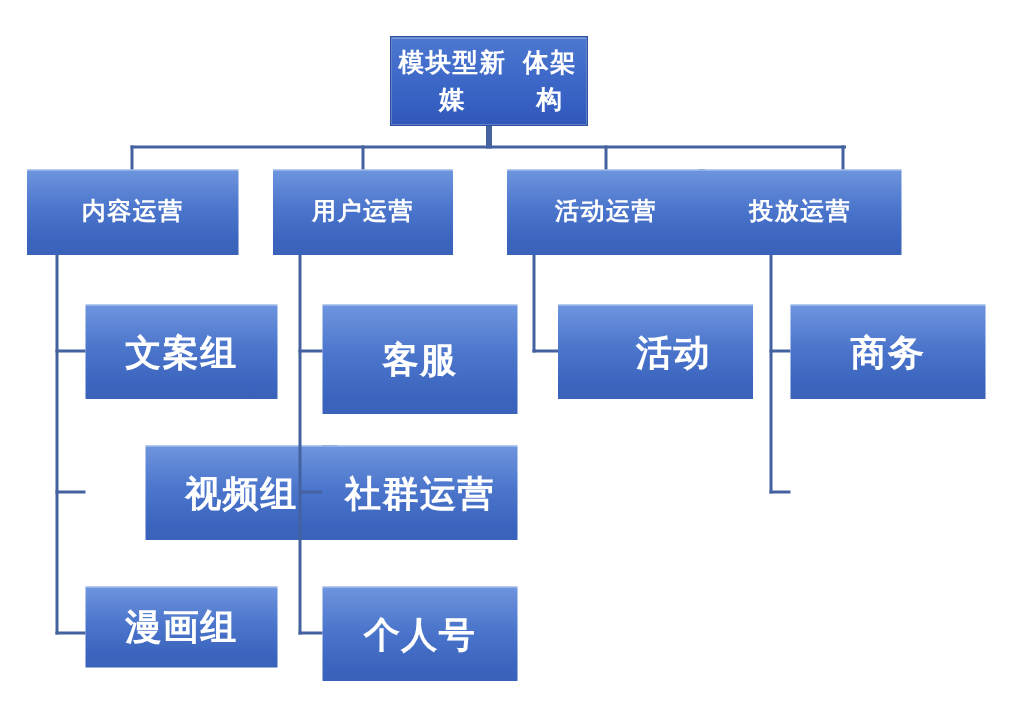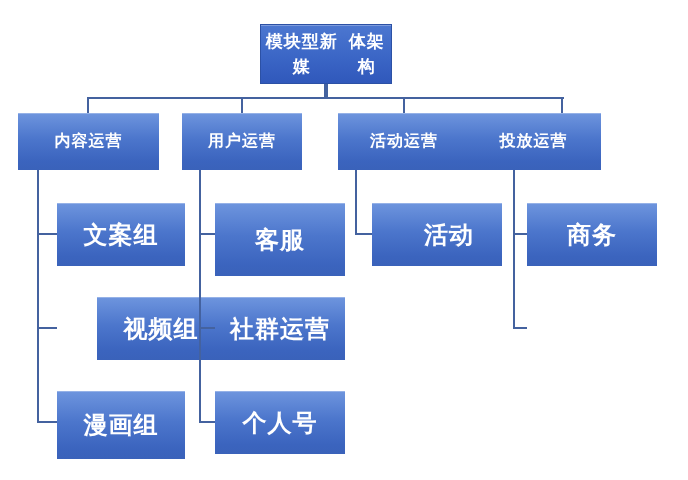--- a/index.html
+++ b/index.html
@@ -76,21 +76,21 @@
   <div class="line" style="left:37px;  top:233px; width:20px; height:2px;"></div>
   <div class="line" style="left:37px;  top:327px; width:20px; height:2px;"></div>
   <div class="line" style="left:37px;  top:421px; width:20px; height:2px;"></div>
 
   <div class="node child-box" style="left:57px; top:203px; width:128px; height:63px;">
     <span>文案组</span>
   </div>
   <div class="node child-box" style="left:57px; top:297px; width:128px; height:63px;margin-left:40px;">
     <span>视频组</span>
   </div>
-  <div class="node child-box" style="left:57px; top:391px; width:128px; height:68px;">
+  <div class="node child-box" style="left:57px; top:391px; width:128px; height:54px;">
     <span>漫画组</span>
   </div>
 
   <div class="line" style="left:199px; top:170px; width:2px;  height:253px;"></div>
   <div class="line" style="left:199px; top:233px; width:16px; height:2px;"></div>
   <div class="line" style="left:199px; top:327px; width:16px; height:2px;"></div>
   <div class="line" style="left:199px; top:421px; width:16px; height:2px;"></div>
 
   <div class="node child-box" style="left:215px; top:203px; width:130px; height:73px;">
     <span>客服</span>

